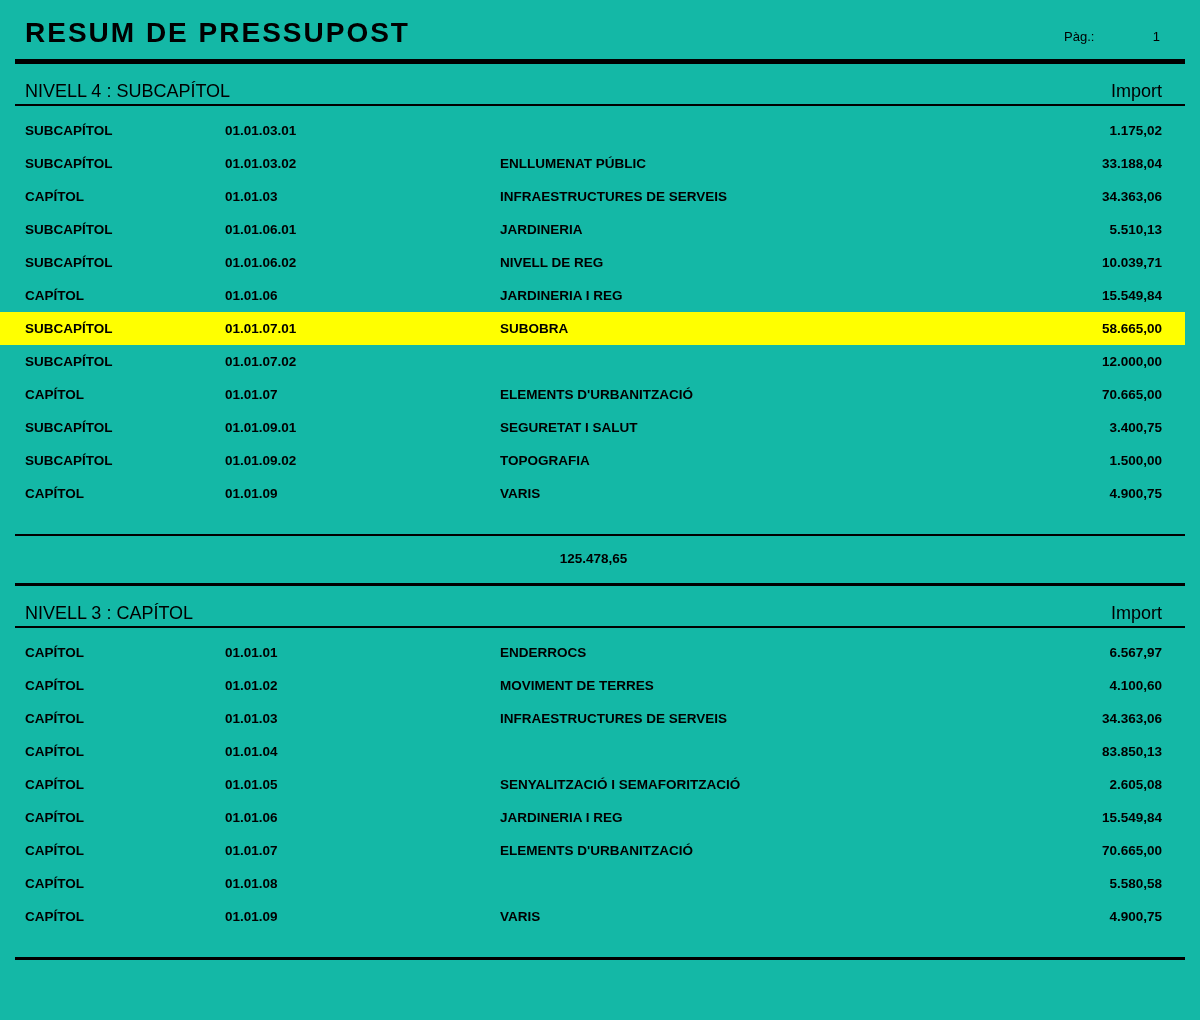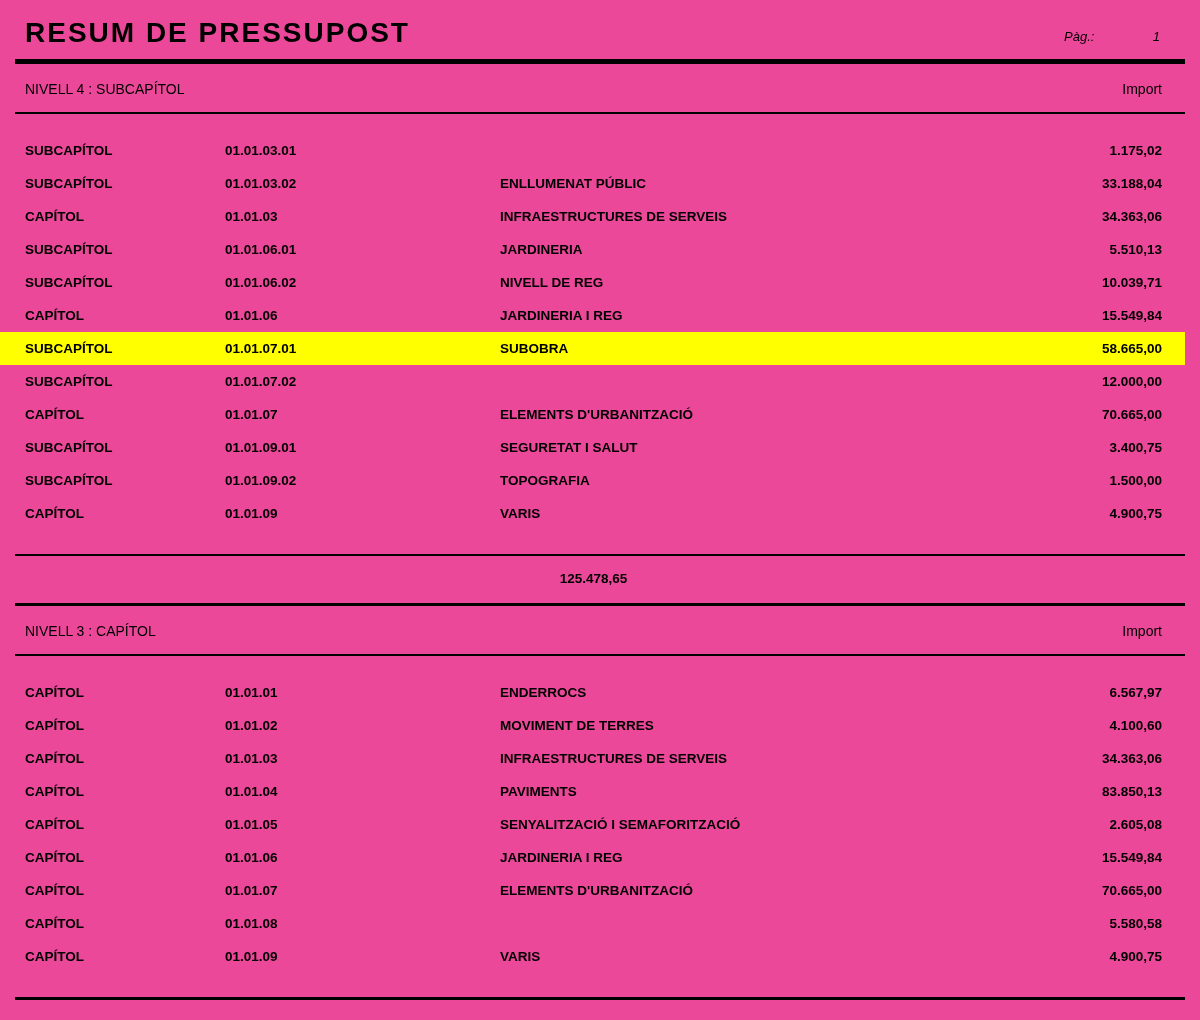--- a/index.html
+++ b/index.html
@@ -10,21 +10,21 @@
   body {
     width: 1200px;
     height: 1020px;
     font-family: "Liberation Sans", sans-serif;
     color: #000000;
     overflow: hidden;
   }
   .page {
     width: 1200px;
     height: 1020px;
-    background: #ec4899;
+    background: #14b8a6;
     box-sizing: border-box;
   }
   .page-header {
     display: flex;
     justify-content: space-between;
     align-items: flex-end;
     padding: 18px 40px 0 25px;
   }
   .title {
     font-size: 28px;
@@ -32,46 +32,45 @@
     letter-spacing: 2px;
     line-height: 30px;
     white-space: nowrap;
   }
   .pag {
     display: flex;
     justify-content: space-between;
     width: 96px;
     font-size: 13px;
     padding-bottom: 4px;
-    font-style: italic;
   }
   .rule-thick {
     height: 5px;
     background: #000;
     margin: 11px 15px 0 15px;
   }
   .section-head {
     display: flex;
     justify-content: space-between;
     align-items: flex-start;
-    padding: 17px 38px 15px 25px;
-    font-size: 14px;
+    padding: 17px 38px 2px 25px;
+    font-size: 18px;
   }
   .rule-thin {
     height: 2px;
     background: #000;
     margin: 0 15px;
   }
   .rule-sep {
     height: 3px;
     background: #000;
     margin: 0 15px;
   }
   .rows {
-    padding: 20px 0 24px 0;
+    padding: 8px 0 24px 0;
   }
   .row {
     height: 33px;
     display: flex;
     align-items: center;
     margin-right: 15px;
     padding-left: 25px;
     padding-right: 23px;
     font-size: 13.5px;
     font-weight: bold;
@@ -222,21 +221,20 @@
   <div class="row">
     <span class="cell-type">CAPÍTOL</span>
     <span class="cell-code">01.01.03</span>
     <span class="cell-desc">INFRAESTRUCTURES DE SERVEIS</span>
     <span class="cell-amount">34.363,06</span>
   </div>
 
   <div class="row">
     <span class="cell-type">CAPÍTOL</span>
     <span class="cell-code">01.01.04</span>
-    <span class="cell-desc">PAVIMENTS</span>
     <span class="cell-amount">83.850,13</span>
   </div>
 
   <div class="row">
     <span class="cell-type">CAPÍTOL</span>
     <span class="cell-code">01.01.05</span>
     <span class="cell-desc">SENYALITZACIÓ I SEMAFORITZACIÓ</span>
     <span class="cell-amount">2.605,08</span>
   </div>
 

